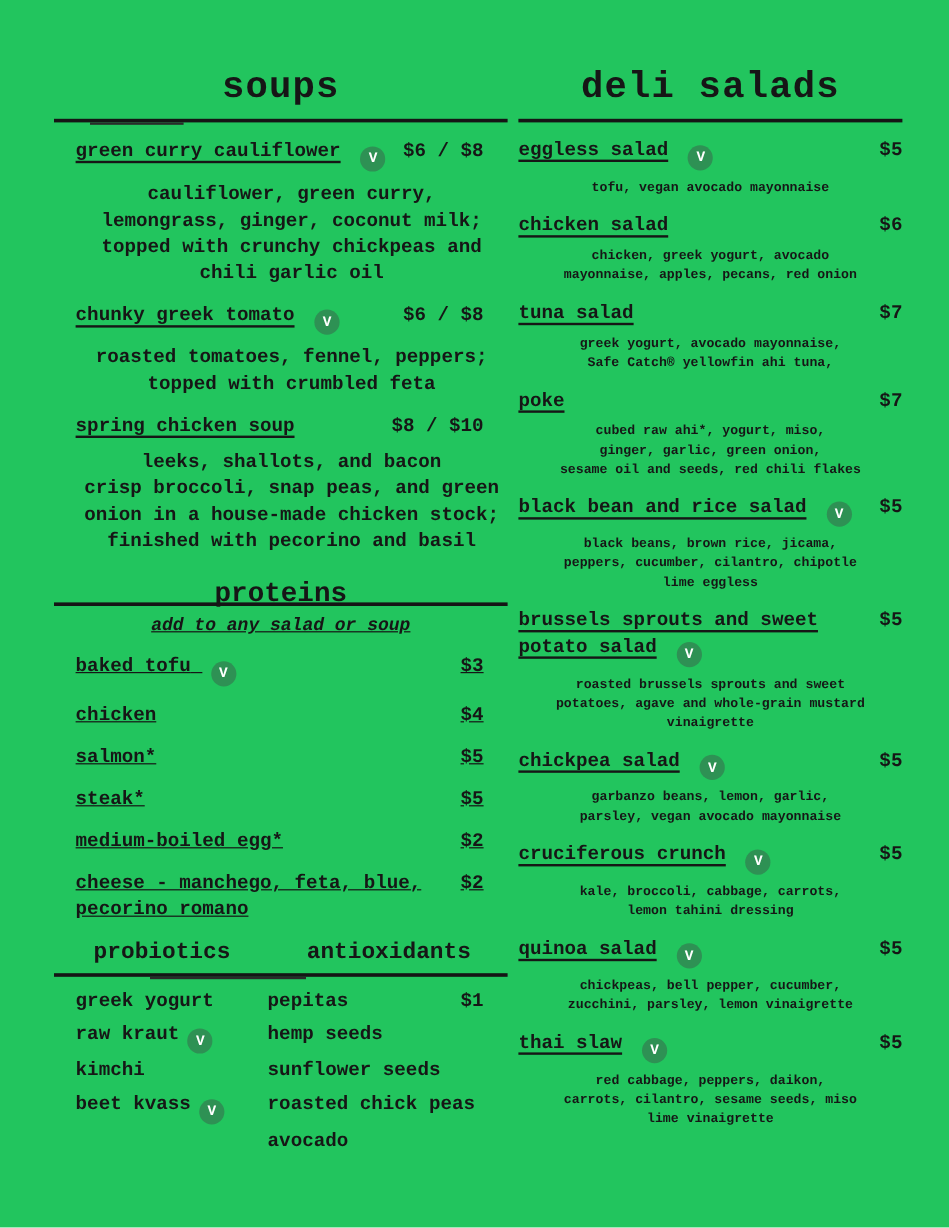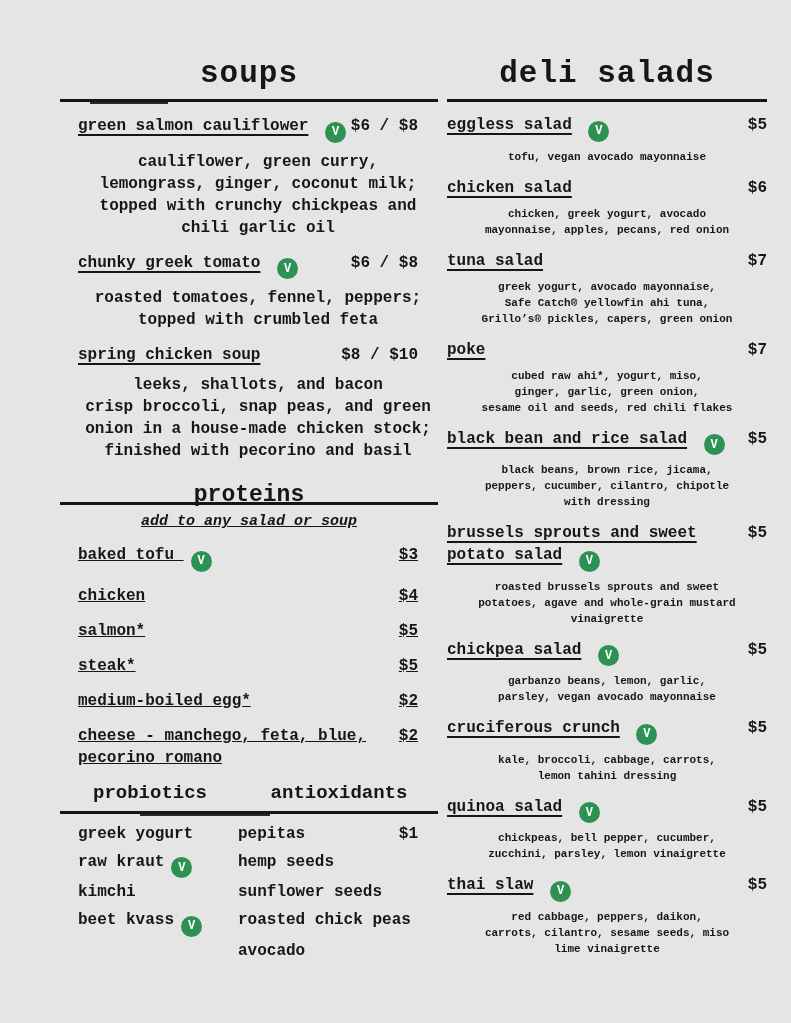--- a/index.html
+++ b/index.html
@@ -1,18 +1,18 @@
 <!DOCTYPE html>
 <html><head>
 <meta charset="utf-8">
 <style>
   html,body{margin:0;padding:0;background:#ffffff;}
   .page{
     width:791px;height:1023px;box-sizing:border-box;
-    padding:56px 0 0 60px;display:flex;gap:9px;background:#e5e5e5;
+    padding:56px 0 0 45px;display:flex;gap:9px;background:#22c55e;
     font-family:"Liberation Mono","DejaVu Sans Mono",monospace;
     color:#161616;font-weight:700;overflow:hidden;
   }
   .col-left{width:378px;flex:none;}
   .col-right{width:320px;flex:none;}
 
   .sec-title{font-size:31px;font-weight:700;text-align:center;margin:0 0 7px;letter-spacing:1px;line-height:36px;}
   .rule{height:3px;background:#151515;position:relative;}
   .rule-dbl{position:absolute;top:3px;height:2px;background:#2a2a2a;}
 
@@ -55,21 +55,21 @@
   <div class="col-left">
 
     <h1 class="sec-title">soups</h1>
     <div class="rule">
       <div class="rule-dbl" style="left:30px;width:78px;"></div>
     </div>
 
     <div class="item">
       <div class="ihead">
         <span class="iname-wrap">
-          <span class="iname">green salmon cauliflower</span>
+          <span class="iname">green curry cauliflower</span>
           <span class="vicon" style="background: rgb(46, 145, 84);">V</span>
         </span>
         <span class="price">$6 / $8</span>
       </div>
       <div class="desc">
         <div>cauliflower, green curry,</div>
         <div>lemongrass, ginger, coconut milk;</div>
         <div>topped with crunchy chickpeas and</div>
         <div>chili garlic oil</div>
       </div>
@@ -217,21 +217,20 @@
     <div class="item">
       <div class="ihead">
         <span class="iname-wrap">
           <span class="iname">tuna salad</span>
         </span>
         <span class="price">$7</span>
       </div>
       <div class="desc">
         <div>greek yogurt, avocado mayonnaise,</div>
         <div>Safe Catch® yellowfin ahi tuna,</div>
-        <div>Grillo’s® pickles, capers, green onion</div>
       </div>
     </div>
 
     <div class="item">
       <div class="ihead">
         <span class="iname-wrap">
           <span class="iname">poke</span>
         </span>
         <span class="price">$7</span>
       </div>
@@ -246,21 +245,21 @@
       <div class="ihead">
         <span class="iname-wrap">
           <span class="iname">black bean and rice salad</span>
           <span class="vicon" style="background: rgb(46, 145, 84);">V</span>
         </span>
         <span class="price">$5</span>
       </div>
       <div class="desc">
         <div>black beans, brown rice, jicama,</div>
         <div>peppers, cucumber, cilantro, chipotle</div>
-        <div>with dressing</div>
+        <div>lime eggless</div>
       </div>
     </div>
 
     <div class="item">
       <div class="ihead">
         <span class="iname-wrap">
           <span class="iname">brussels sprouts and sweet potato salad</span>
           <span class="vicon" style="background: rgb(46, 145, 84);">V</span>
         </span>
         <span class="price">$5</span>

